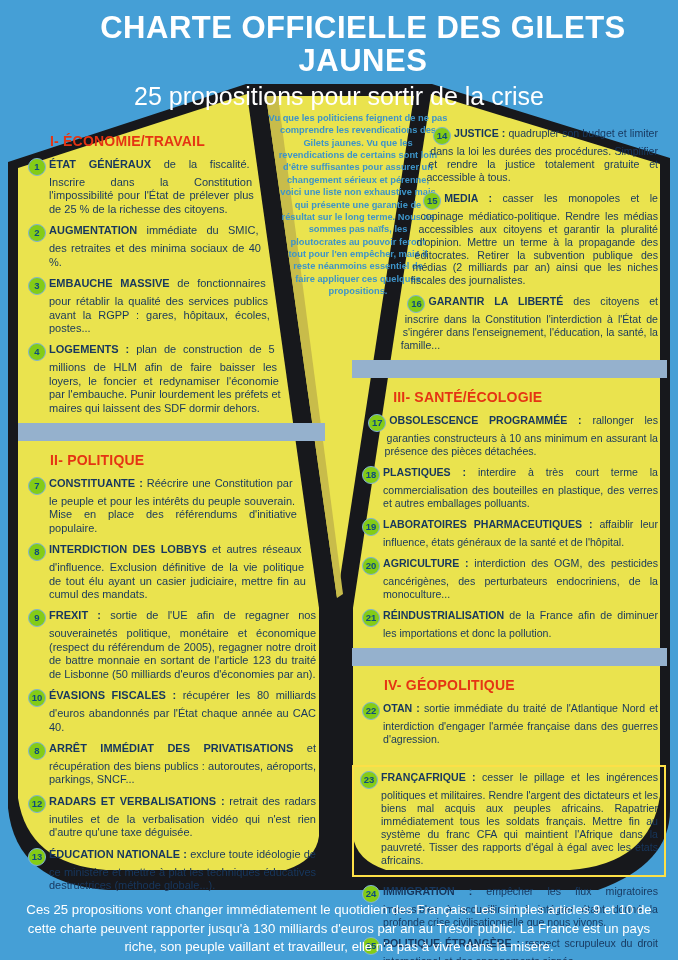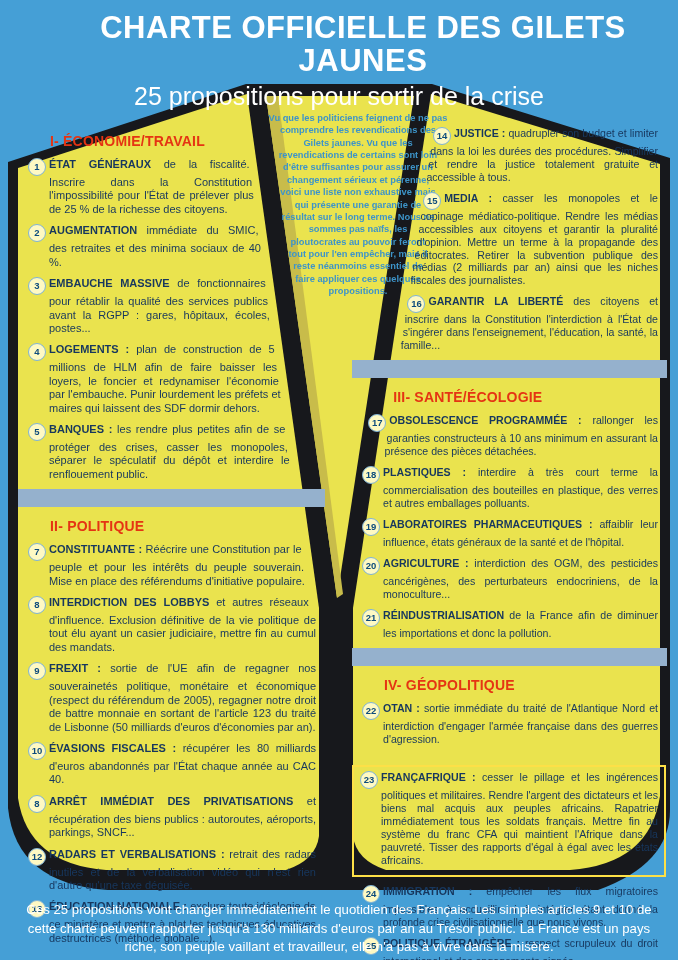--- a/index.html
+++ b/index.html
@@ -17,21 +17,21 @@
   .right-col{left:362px;top:127px;width:296px;font-size:10.6px;line-height:1.22;}
   .shape-r{float:right;width:95px;height:474px;
     shape-outside:polygon(31px 0px,95px 0px,95px 474px);shape-margin:6px;}
   .shape-l{float:left;width:95px;height:420px;
     shape-outside:polygon(0px 0px,64px 0px,0px 420px);shape-margin:7px;}
   .sec-h{color:#e53413;font-weight:bold;font-size:14px;letter-spacing:.2px;margin:2px 0 8px 22px;}
   .item{margin:0 0 8px 0;padding-left:21px;text-indent:-21px;text-align:justify;}
   .item.ni{padding-left:0;text-indent:0;}
   .kw{font-weight:bold;}
   .badge{display:inline-block;width:16px;height:16px;border-radius:50%;
-    background:#fef9c3;color:#0d4b7d;border:1px solid #7fb3d6;
+    background:#84cc16;color:#0d4b7d;border:1px solid #7fb3d6;
     font-weight:bold;font-size:9.5px;line-height:16px;text-align:center;
     margin-right:3px;text-indent:0;vertical-align:top;}
   .stripe{height:18px;background:#95b1cd;margin:6px -9px 11px -10px;}
   .item.highlight{border:2px solid #fde047;margin:20px -8px 8px -10px;padding:4px 6px 8px 27px;}
   .preamble{position:absolute;left:265px;top:112px;width:186px;z-index:3;
     text-align:center;font-weight:bold;font-size:9.3px;line-height:1.33;color:#3d94c9;}
   .tri{float:left;width:28px;height:200px;shape-outside:polygon(0px 0px,0px 200px,28px 200px);}
   .tri.r{float:right;shape-outside:polygon(28px 0px,28px 200px,0px 200px);}
   .footer{position:absolute;top:901px;left:0;right:0;z-index:5;padding:0 26px;
     text-align:center;color:#ffffff;font-weight:normal;font-size:13.2px;line-height:1.42;}
@@ -59,21 +59,20 @@
 </div>
 
 <div class="col left-col">
   <div class="shape-r"></div>
   <div class="sec-h">I- ÉCONOMIE/TRAVAIL</div>
   <div>
       <p class="item"><span class="badge">1</span><span class="kw">ÉTAT GÉNÉRAUX</span><span class="tx"> de la fiscalité. Inscrire dans la Constitution l'impossibilité pour l'État de prélever plus de 25 % de la richesse des citoyens.</span></p>
       <p class="item"><span class="badge">2</span><span class="kw">AUGMENTATION</span><span class="tx"> immédiate du SMIC, des retraites et des minima sociaux de 40 %.</span></p>
       <p class="item"><span class="badge">3</span><span class="kw">EMBAUCHE MASSIVE</span><span class="tx"> de fonctionnaires pour rétablir la qualité des services publics avant la RGPP : gares, hôpitaux, écoles, postes...</span></p>
       <p class="item"><span class="badge">4</span><span class="kw">LOGEMENTS :</span><span class="tx"> plan de construction de 5 millions de HLM afin de faire baisser les loyers, le foncier et redynamiser l'économie par l'embauche. Punir lourdement les préfets et maires qui laissent des SDF dormir dehors.</span></p>
-      <p class="item"><span class="badge">5</span><span class="kw">BANQUES :</span><span class="tx"> les rendre plus petites afin de se protéger des crises, casser les monopoles, séparer le spéculatif du dépôt et interdire le renflouement public.</span></p>
     </div>
   <div class="stripe"></div>
   <div class="sec-h">II- POLITIQUE</div>
   <div>
       <p class="item"><span class="badge">7</span><span class="kw">CONSTITUANTE :</span><span class="tx"> Réécrire une Constitution par le peuple et pour les intérêts du peuple souverain. Mise en place des référendums d'initiative populaire.</span></p>
       <p class="item"><span class="badge">8</span><span class="kw">INTERDICTION DES LOBBYS</span><span class="tx"> et autres réseaux d'influence. Exclusion définitive de la vie politique de tout élu ayant un casier judiciaire, mettre fin au cumul des mandats.</span></p>
       <p class="item"><span class="badge">9</span><span class="kw">FREXIT :</span><span class="tx"> sortie de l'UE afin de regagner nos souverainetés politique, monétaire et économique (respect du référendum de 2005), regagner notre droit de battre monnaie en sortant de l'article 123 du traité de Lisbonne (50 milliards d'euros d'économies par an).</span></p>
       <p class="item"><span class="badge">10</span><span class="kw">ÉVASIONS FISCALES :</span><span class="tx"> récupérer les 80 milliards d'euros abandonnés par l'État chaque année au CAC 40.</span></p>
       <p class="item"><span class="badge">8</span><span class="kw">ARRÊT IMMÉDIAT DES PRIVATISATIONS</span><span class="tx"> et récupération des biens publics : autoroutes, aéroports, parkings, SNCF...</span></p>
       <p class="item"><span class="badge">12</span><span class="kw">RADARS ET VERBALISATIONS :</span><span class="tx"> retrait des radars inutiles et de la verbalisation vidéo qui n'est rien d'autre qu'une taxe déguisée.</span></p>

